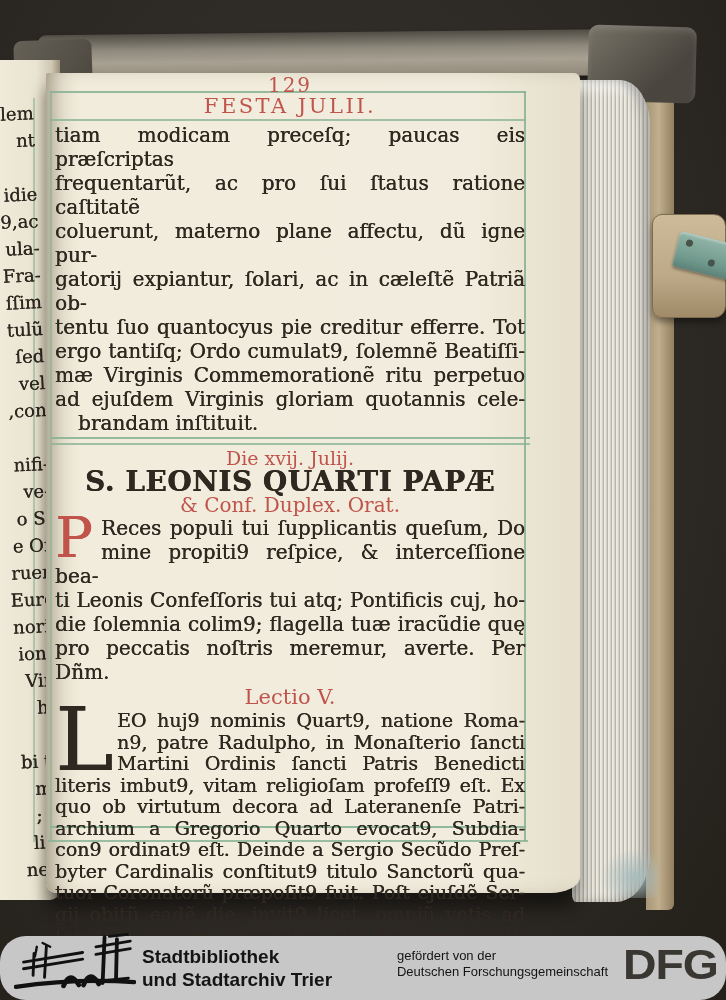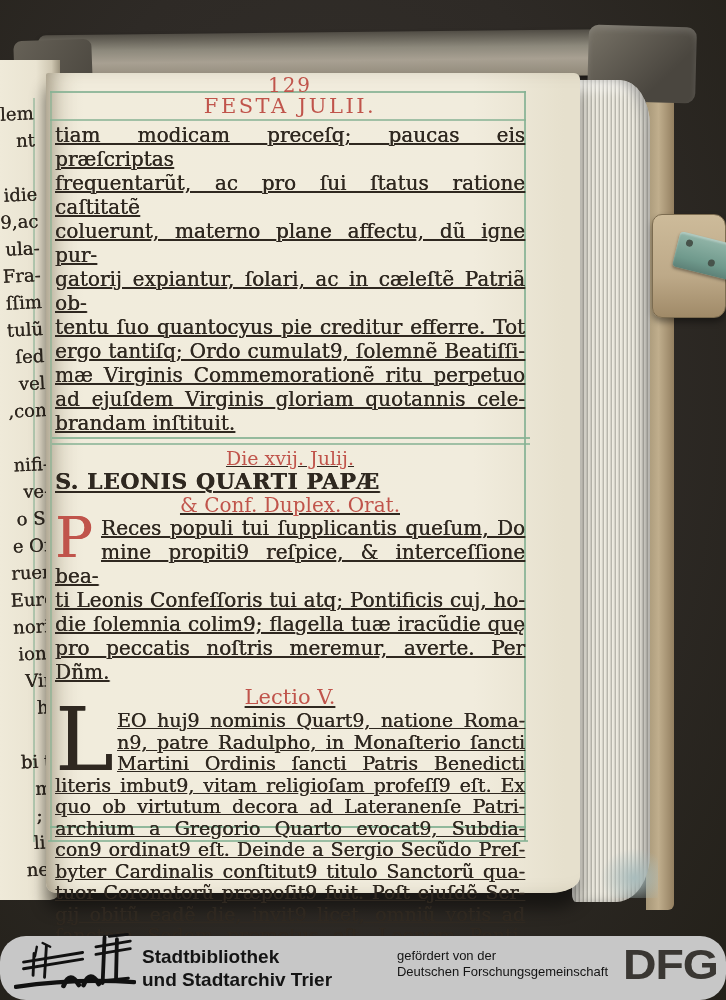--- a/index.html
+++ b/index.html
@@ -88,33 +88,33 @@
   .f-top2{left:4px;top:46px;width:476px;border-top:2px solid rgba(133,178,147,.75);}
   .f-bot1{left:4px;top:753px;width:476px;border-top:2px solid rgba(133,178,147,.9);}
   .f-bot2{left:2px;top:767px;width:480px;border-top:2px solid rgba(133,178,147,.8);}
   .f-left{left:4px;top:18px;height:750px;border-left:2px solid rgba(133,178,147,.6);}
   .f-right{left:478px;top:18px;height:750px;border-left:2px solid rgba(133,178,147,.85);}
   .running-head{
     position:absolute;left:10px;top:21px;width:468px;text-align:center;
     color:var(--red);font-size:21px;letter-spacing:2.5px;
   }
   .pagenum{position:absolute;right:14px;top:0;font-size:20px;letter-spacing:2px;color:var(--red);}
-  .text-area{position:absolute;left:9px;top:50px;width:470px;text-decoration:underline;}
+  .text-area{position:absolute;left:9px;top:50px;width:470px;}
   .tline{
     font-size:20px;line-height:24px;text-align:justify;text-align-last:justify;
     text-justify:inter-word;white-space:normal;text-shadow:.35px 0 currentColor;
   }
-  .para1 .tline:last-child{text-align-last:left;}
+  .para1 .tline:last-child{text-align-last:left;margin-left:23px;}
   .section-rule{
     height:8px;margin:2px 0 2px -3px;width:478px;
     border-top:2px solid rgba(133,178,147,.85);
     border-bottom:2px solid rgba(133,178,147,.75);
   }
   .feast-date{color:var(--red);text-align:center;font-size:19px;line-height:22px;}
-  .feast-title{font-size:22px;line-height:25px;font-weight:bold;letter-spacing:.5px;text-shadow:.4px 0 currentColor;}
+  .feast-title{text-align:center;font-size:28px;line-height:25px;font-weight:bold;letter-spacing:.5px;text-shadow:.4px 0 currentColor;}
   .feast-rubric{color:var(--red);text-align:center;font-size:20px;line-height:22px;}
   .oration{overflow:visible;}
   .dropcap{float:left;font-family:"DejaVu Serif",serif;}
   .cap-p{color:var(--red);font-size:56px;line-height:44px;height:48px;width:46px;text-shadow:.5px 0 currentColor;}
   .cap-l{color:var(--ink);font-size:88px;line-height:60px;height:64px;width:62px;text-shadow:.6px 0 currentColor;}
   .oration .tline{line-height:24px;}
   .lectio-head{color:var(--red);text-align:center;font-size:21px;line-height:26px;}
   .lectio .tline{font-size:19px;line-height:21.5px;}
   
   .footer-bar{

